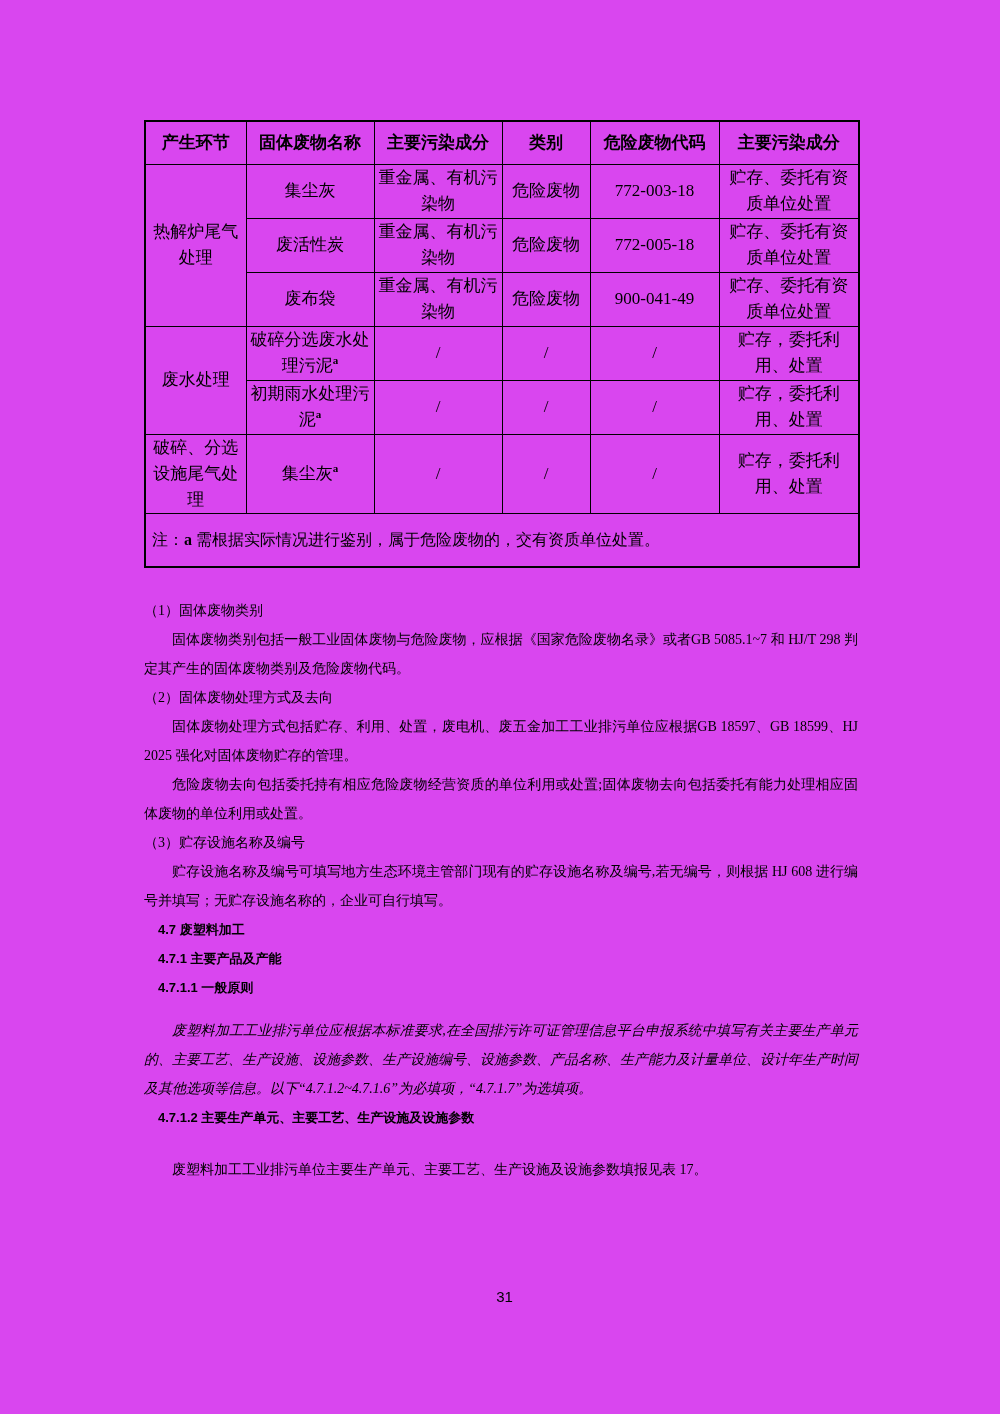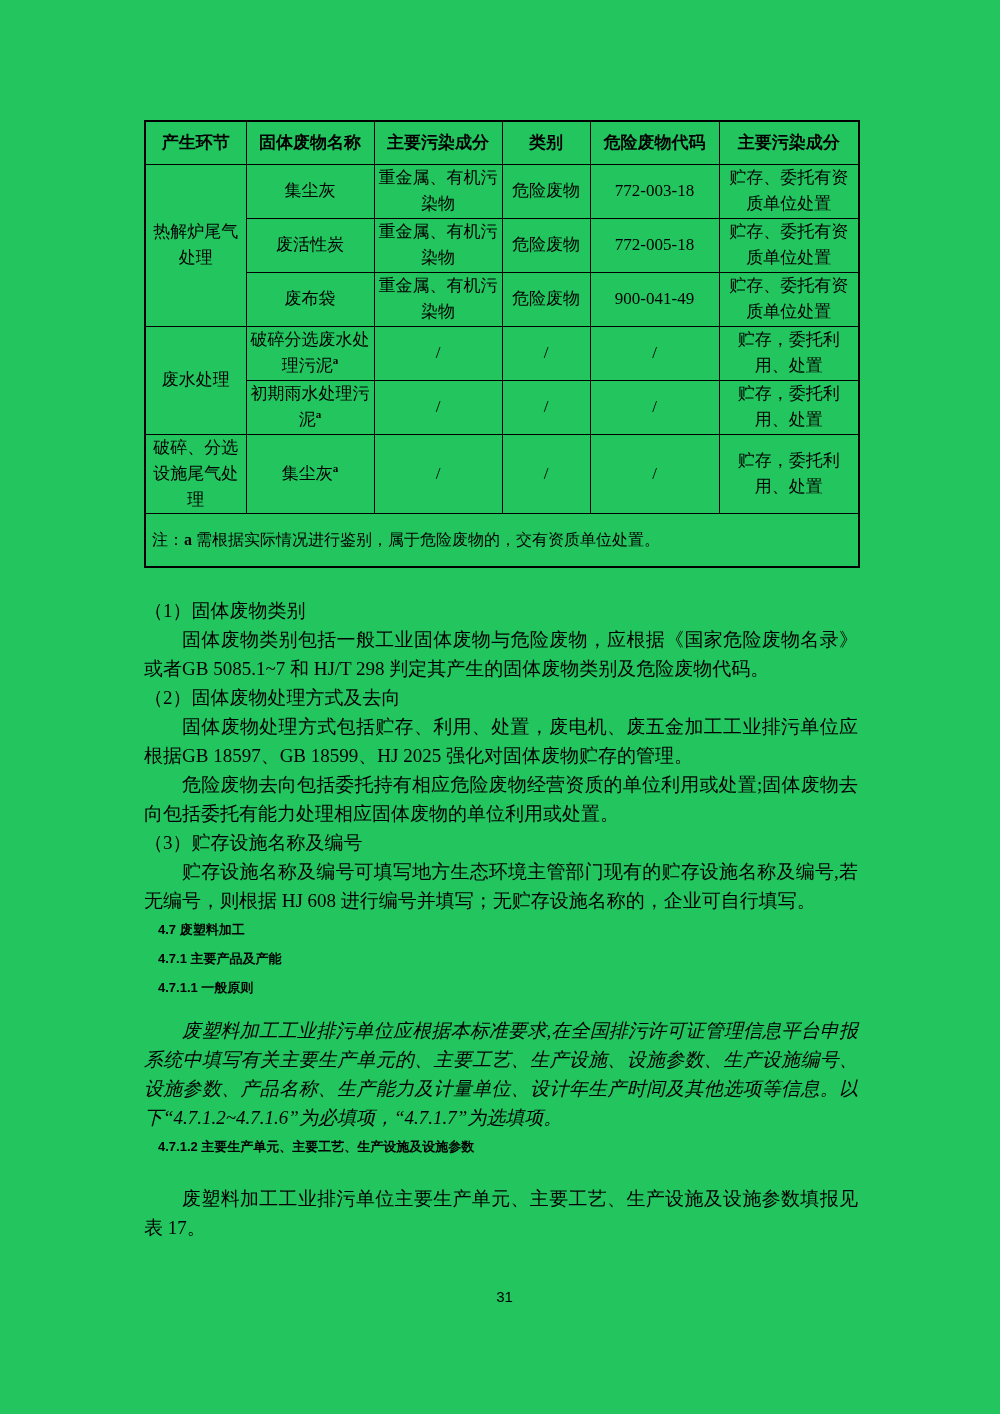--- a/index.html
+++ b/index.html
@@ -1,20 +1,20 @@
 <!DOCTYPE html>
 <html><head>
 <meta charset="utf-8">
 <style>
   html,body{margin:0;padding:0;background:#e8e8e8;}
   .page{
     position:relative;
     width:1000px;height:1414px;
     margin:0 auto;
-    background:#22c55e;
+    background:#d946ef;
     font-family:"Liberation Serif","DejaVu Serif",serif;
     color:#000;
     overflow:hidden;
   }
   .content{
     position:absolute;
     left:144px;top:120px;
     width:714px;
   }
   
@@ -43,21 +43,21 @@
     font-size:16px;
     padding:16px 6px;
     line-height:20px;
   }
   sup.sp{font-size:11px;vertical-align:super;line-height:0;font-weight:bold;}
   .note-marker{font-weight:bold;}
   
   .bodytext{margin-top:28px;}
   .bodytext p{
     margin:0;
-    font-size:19px;
+    font-size:14px;
     line-height:29px;
     text-align:justify;
   }
   .bodytext p.ind{text-indent:2em;}
   
   h2.sec{
     margin:0;
     padding-left:14px;
     font-family:"Liberation Sans","DejaVu Sans",sans-serif;
     font-size:13px;

